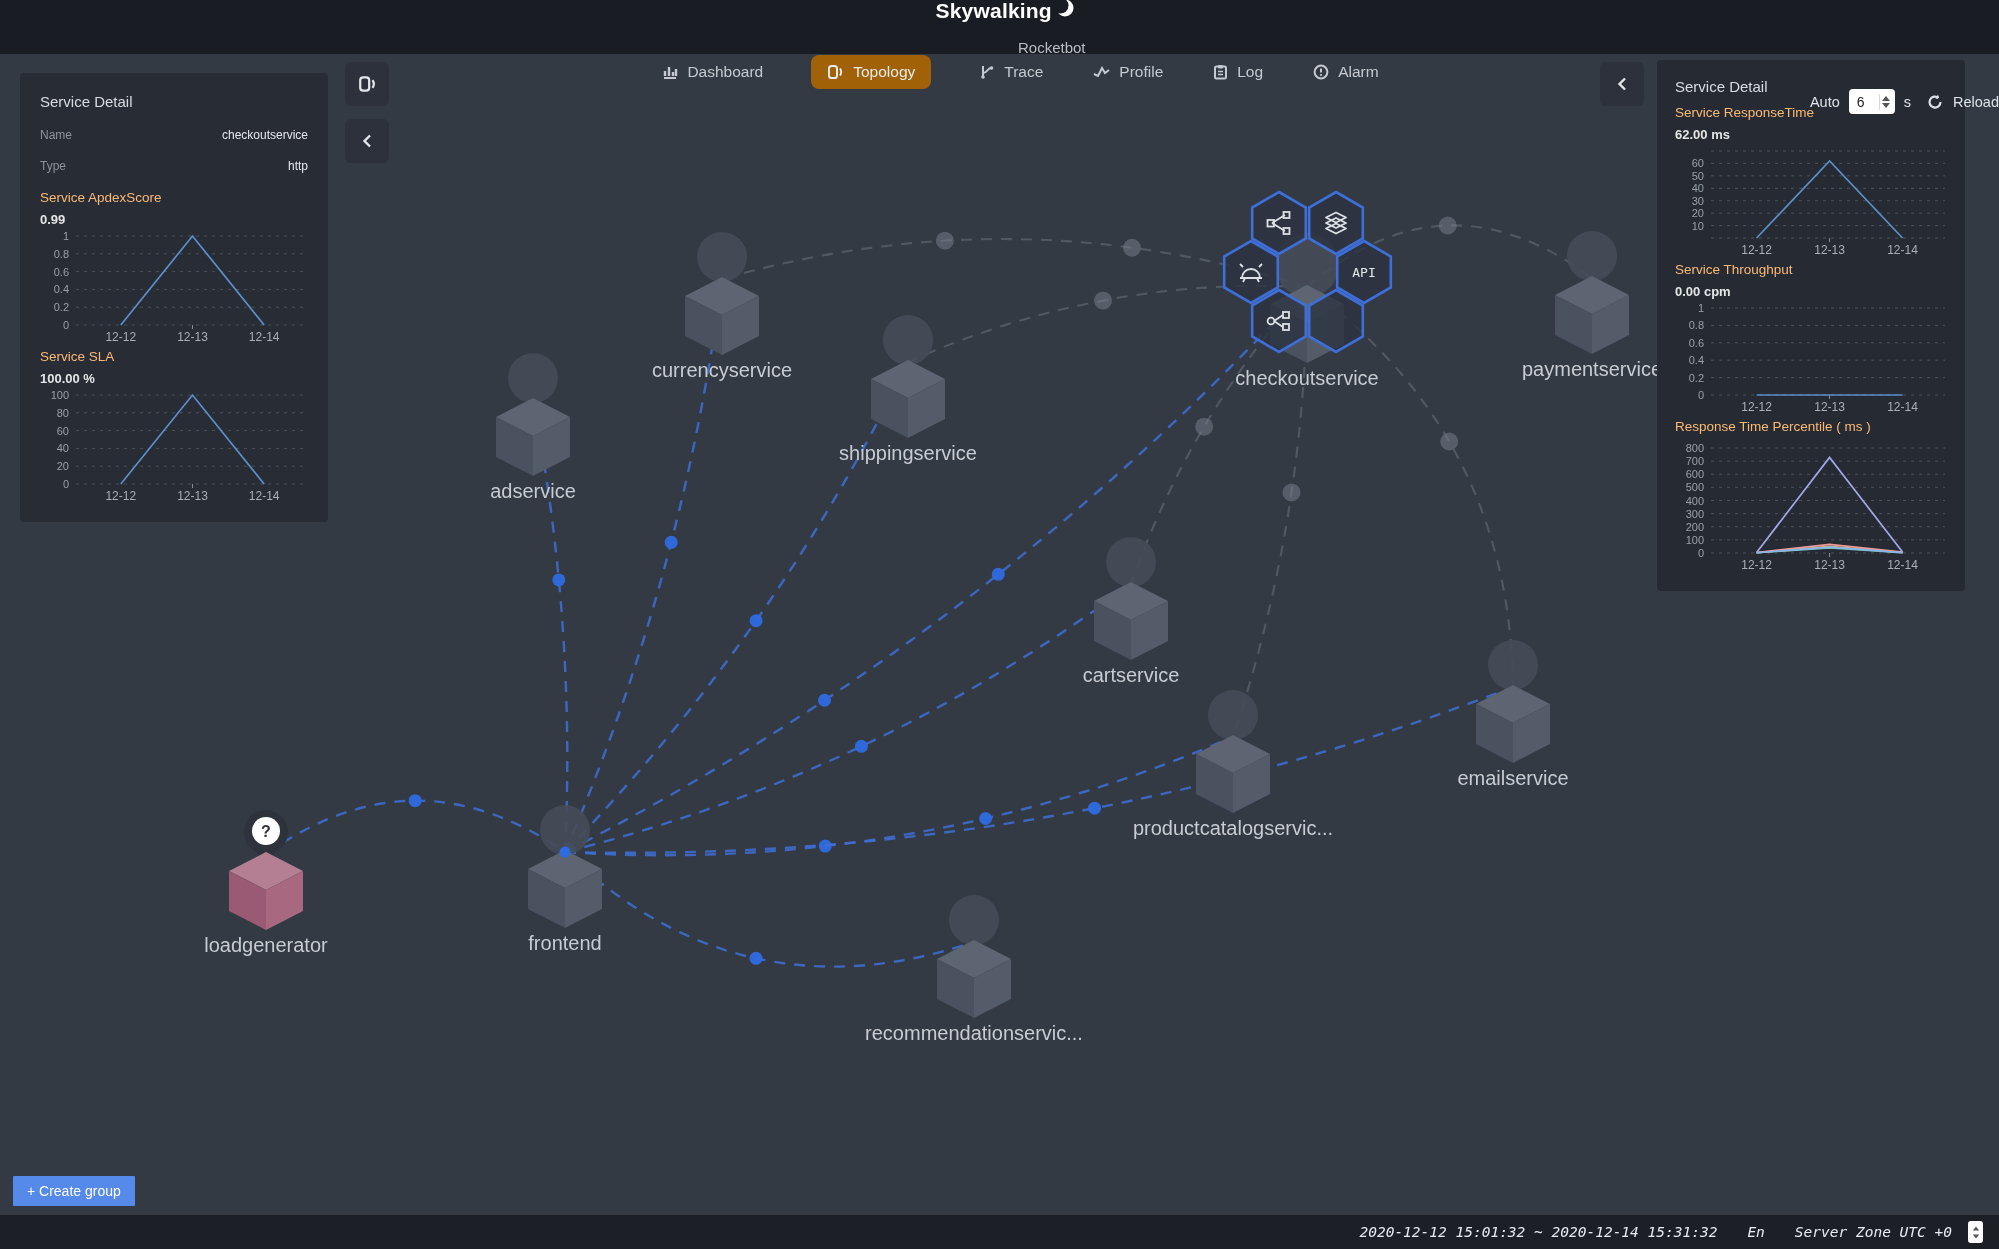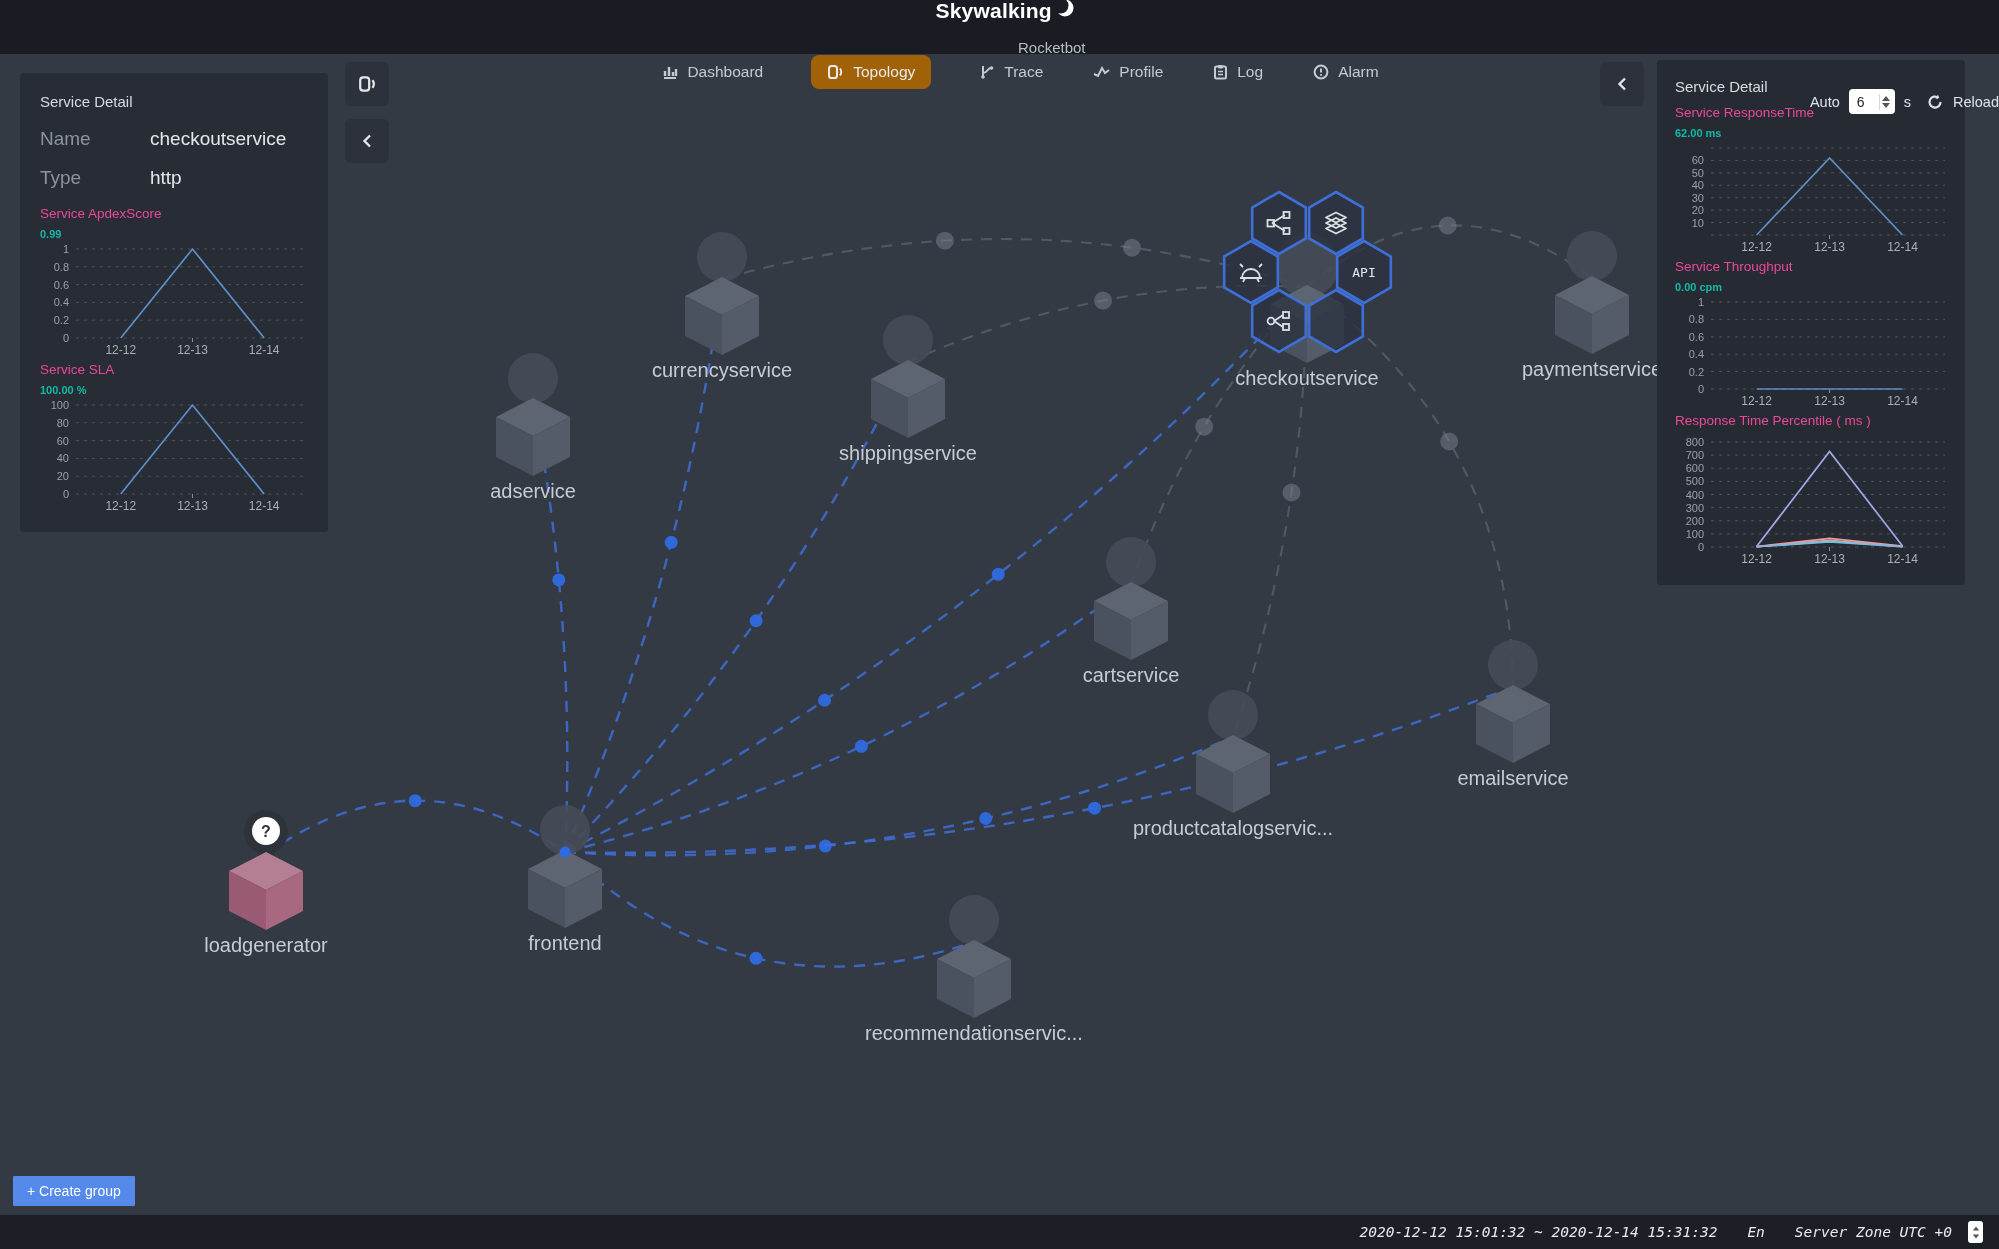--- a/index.html
+++ b/index.html
@@ -26,25 +26,25 @@
   .tri-down{width:0;height:0;border-left:4px solid transparent;border-right:4px solid transparent;border-top:5px solid #555;}
   
   #topo{position:absolute;left:0;top:0;z-index:1;}
   
   .left-col{position:absolute;left:20px;top:62px;width:308px;z-index:10;}
   .selector{height:44px;background:#272c35;border-radius:4px;display:flex;align-items:center;
     padding:0 16px;color:#e0e4e8;font-size:15px;cursor:pointer;}
   .selector svg{margin-left:auto;}
   .panel{background:#272c35;border-radius:4px;margin-top:11px;padding:14px 20px 18px;color:#cfd3d8;box-sizing:border-box;}
   .panel-title{font-size:15px;color:#d8dce0;margin:6px 0 18px;}
-  .field-row{display:flex;font-size:19px;margin-bottom:17px;}
+  .field-row{display:flex;font-size:12px;margin-bottom:17px;justify-content:space-between;}
   .field-label{width:110px;color:#8d939c;}
   .field-value{color:#e4e7ea;}
-  .chart-title{font-size:13.5px;color:#ec4899;margin:4px 0 7px;}
-  .chart-value{font-size:11px;font-weight:bold;color:#14b8a6;margin-bottom:2px;}
+  .chart-title{font-size:13.5px;color:#fdba74;margin:4px 0 7px;}
+  .chart-value{font-size:13px;font-weight:bold;color:#e5e5e5;margin-bottom:2px;}
   .chart{width:100%;}
   .chart svg{display:block;}
   .side-btns{position:absolute;left:345px;top:62px;display:flex;flex-direction:column;gap:13px;z-index:10;}
   .icon-btn{width:44px;height:44px;background:#2c313c;border-radius:6px;display:flex;
     align-items:center;justify-content:center;cursor:pointer;}
   
   .right-collapse{position:absolute;left:1600px;top:62px;z-index:10;}
   .right-panel{position:absolute;left:1657px;top:60px;width:308px;background:#262b33;border-radius:4px;
     padding:16px 18px 18px;z-index:10;color:#cfd3d8;box-sizing:border-box;}
   .right-panel .panel-title{margin:2px 0 10px;}

